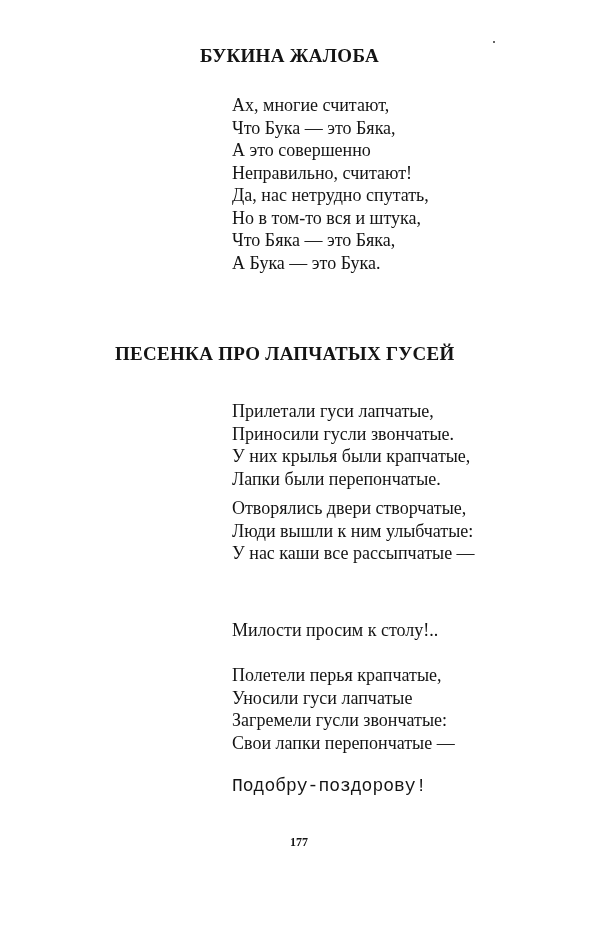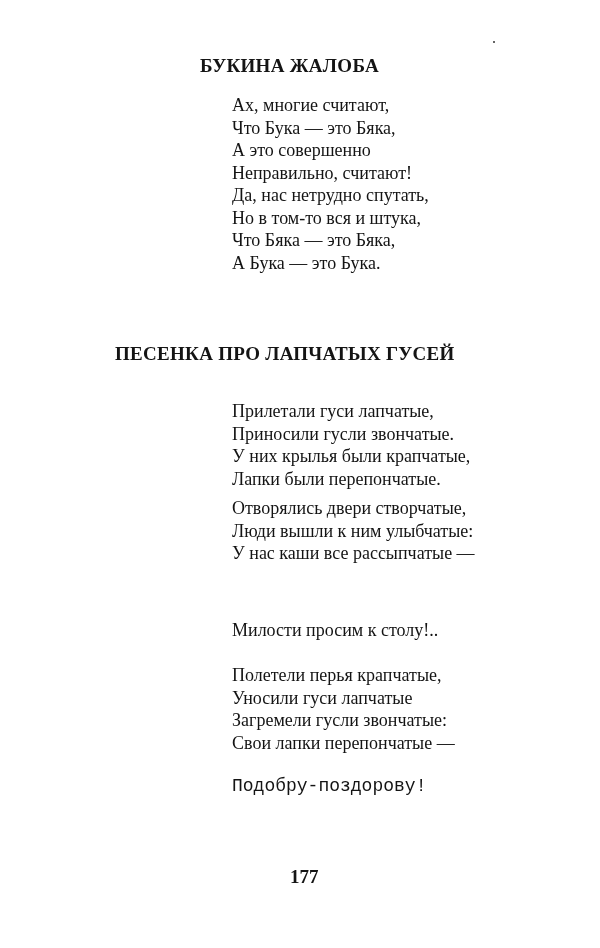--- a/index.html
+++ b/index.html
@@ -1,29 +1,29 @@
 <!DOCTYPE html>
 <html><head>
 <meta charset="utf-8">
 <style>
   html, body { margin: 0; padding: 0; background: #ffffff; }
   body { width: 600px; height: 948px; position: relative; overflow: hidden;
          font-family: "Liberation Serif", "DejaVu Serif", serif; color: #141414; }
   .title { position: absolute; font-weight: bold; font-size: 19px; letter-spacing: 0.3px; white-space: nowrap; }
   .stanza { position: absolute; left: 188px; font-size: 18px; line-height: 22.5px; white-space: nowrap; }
   .line { display: block; margin-left: 44px; }
-  .pagenum { position: absolute; left: 290px; top: 866px; font-weight: bold; font-size: 19px; }
+  .pagenum { position: absolute; left: 290px; top: 835px; font-weight: bold; font-size: 12px; }
   .dot { position: absolute; left: 493px; top: 41px; width: 2px; height: 2px; background: #333; border-radius: 1px; }
 </style>
 </head>
 <body>
 
 <div class="dot"></div>
 
-<div class="title" style="left:200px; top:55px;text-align:center;">БУКИНА ЖАЛОБА</div>
+<div class="title" style="left:200px; top:45px;text-align:center;">БУКИНА ЖАЛОБА</div>
 
 <div class="stanza" style="top:94px;">
   <span class="line">Ах, многие считают,</span>
   <span class="line">Что Бука — это Бяка,</span>
   <span class="line">А это совершенно</span>
   <span class="line">Неправильно, считают!</span>
   <span class="line">Да, нас нетрудно спутать,</span>
   <span class="line">Но в том-то вся и штука,</span>
   <span class="line">Что Бяка — это Бяка,</span>
   <span class="line">А Бука — это Бука.</span>

